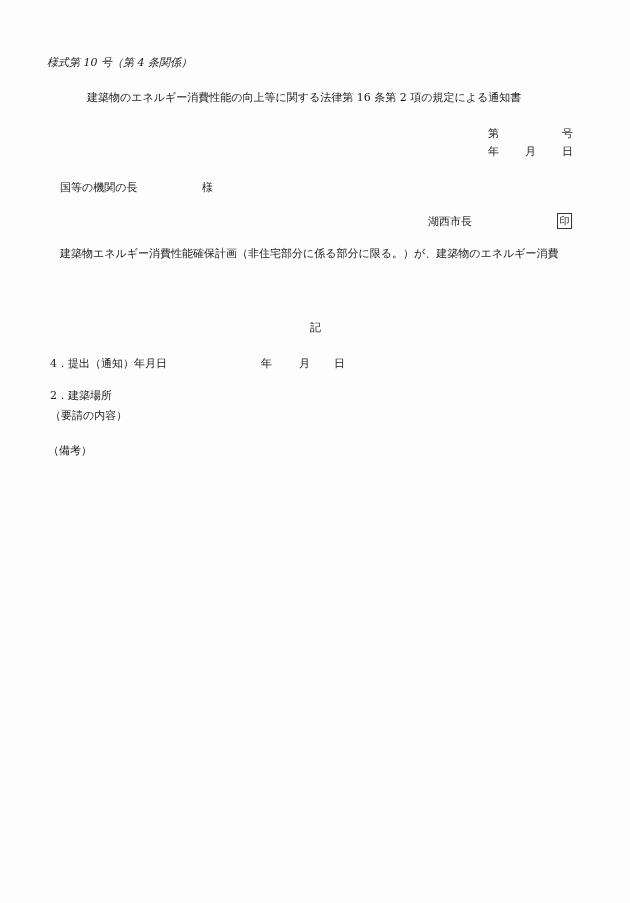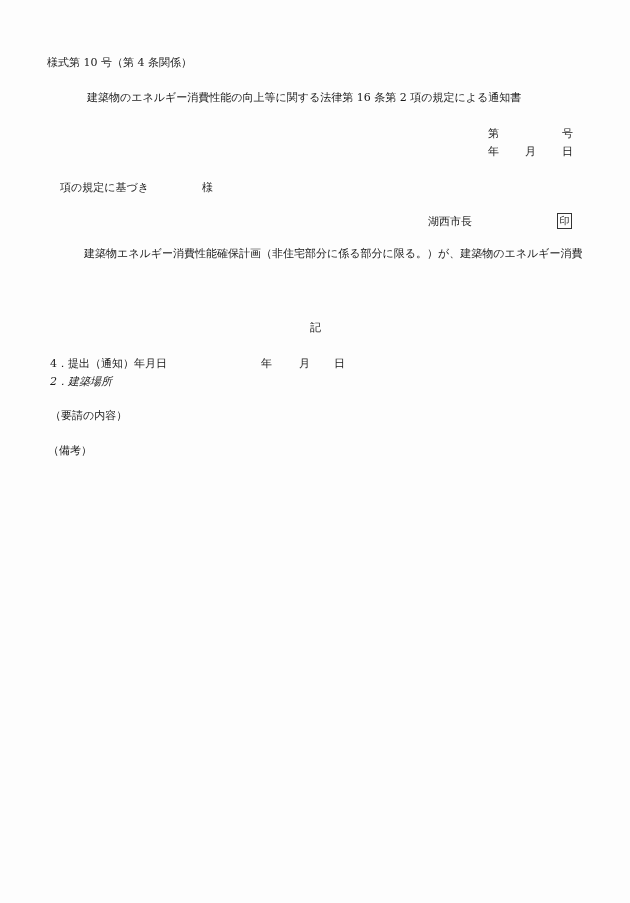--- a/index.html
+++ b/index.html
@@ -10,21 +10,21 @@
     body {
       width: 630px;
       height: 903px;
       position: relative;
       overflow: hidden;
       font-family: "DejaVu Serif", "Liberation Serif", serif;
       color: #1a1a1a;
       font-size: 11px;
     }
     .abs { position: absolute; white-space: nowrap; line-height: 14px; }
-    #form-number { left: 47px; top: 56px; }
+    #form-number { left: 47px; top: 56px; font-style: italic; }
     #doc-title { left: 87px; top: 91px; }
     #ref-no-prefix { left: 488px; top: 127px; }
     #ref-no-suffix { left: 562px; top: 127px; }
     #date-year { left: 488px; top: 145px; }
     #date-month { left: 525px; top: 145px; }
     #date-day { left: 562px; top: 145px; }
     #addressee { left: 60px; top: 181px; }
     #honorific { left: 202px; top: 181px; }
     #issuer { left: 428px; top: 215px; }
     #seal {
@@ -35,46 +35,46 @@
       text-align: center;
       line-height: 14px;
     }
     #body-text {
       left: 47px; top: 245px;
       width: 545px;
       white-space: normal;
       line-height: 17.5px;
       text-indent: 13px;
     }
-    #body-text .line { display: block; white-space: nowrap; margin-left: 24px; }
+    #body-text .line { display: block; white-space: nowrap; }
     #body-text .line + .line { text-indent: 0; }
     #ki { left: 310px; top: 321px; }
     #item1-label { left: 50px; top: 357px; }
     #item1-year { left: 261px; top: 357px; }
     #item1-month { left: 299px; top: 357px; }
     #item1-day { left: 334px; top: 357px; }
-    #item2-label { left: 50px; top: 375px; font-style: italic; }
+    #item2-label { left: 50px; top: 389px; }
     #request-content { left: 50px; top: 409px; text-align: right; }
     #remarks { left: 48px; top: 444px; }
   </style>
 </head>
 <body>
 
 <div>
   <div id="form-number" class="abs">様式第 10 号（第 4 条関係）</div>
   <div id="doc-title" class="abs">建築物のエネルギー消費性能の向上等に関する法律第 16 条第 2 項の規定による通知書</div>
 
   <div id="ref-no-prefix" class="abs">第</div>
   <div id="ref-no-suffix" class="abs">号</div>
 
   <div id="date-year" class="abs">年</div>
   <div id="date-month" class="abs">月</div>
   <div id="date-day" class="abs">日</div>
 
-  <div id="addressee" class="abs">項の規定に基づき</div>
+  <div id="addressee" class="abs">国等の機関の長</div>
   <div id="honorific" class="abs">様</div>
 
   <div id="issuer" class="abs">湖西市長</div>
   <div id="seal" class="abs">印</div>
 
   <div id="body-text" class="abs">
     <span class="line">建築物エネルギー消費性能確保計画（非住宅部分に係る部分に限る。）が、建築物のエネルギー消費</span>
   </div>
 
   <div id="ki" class="abs">記</div>

